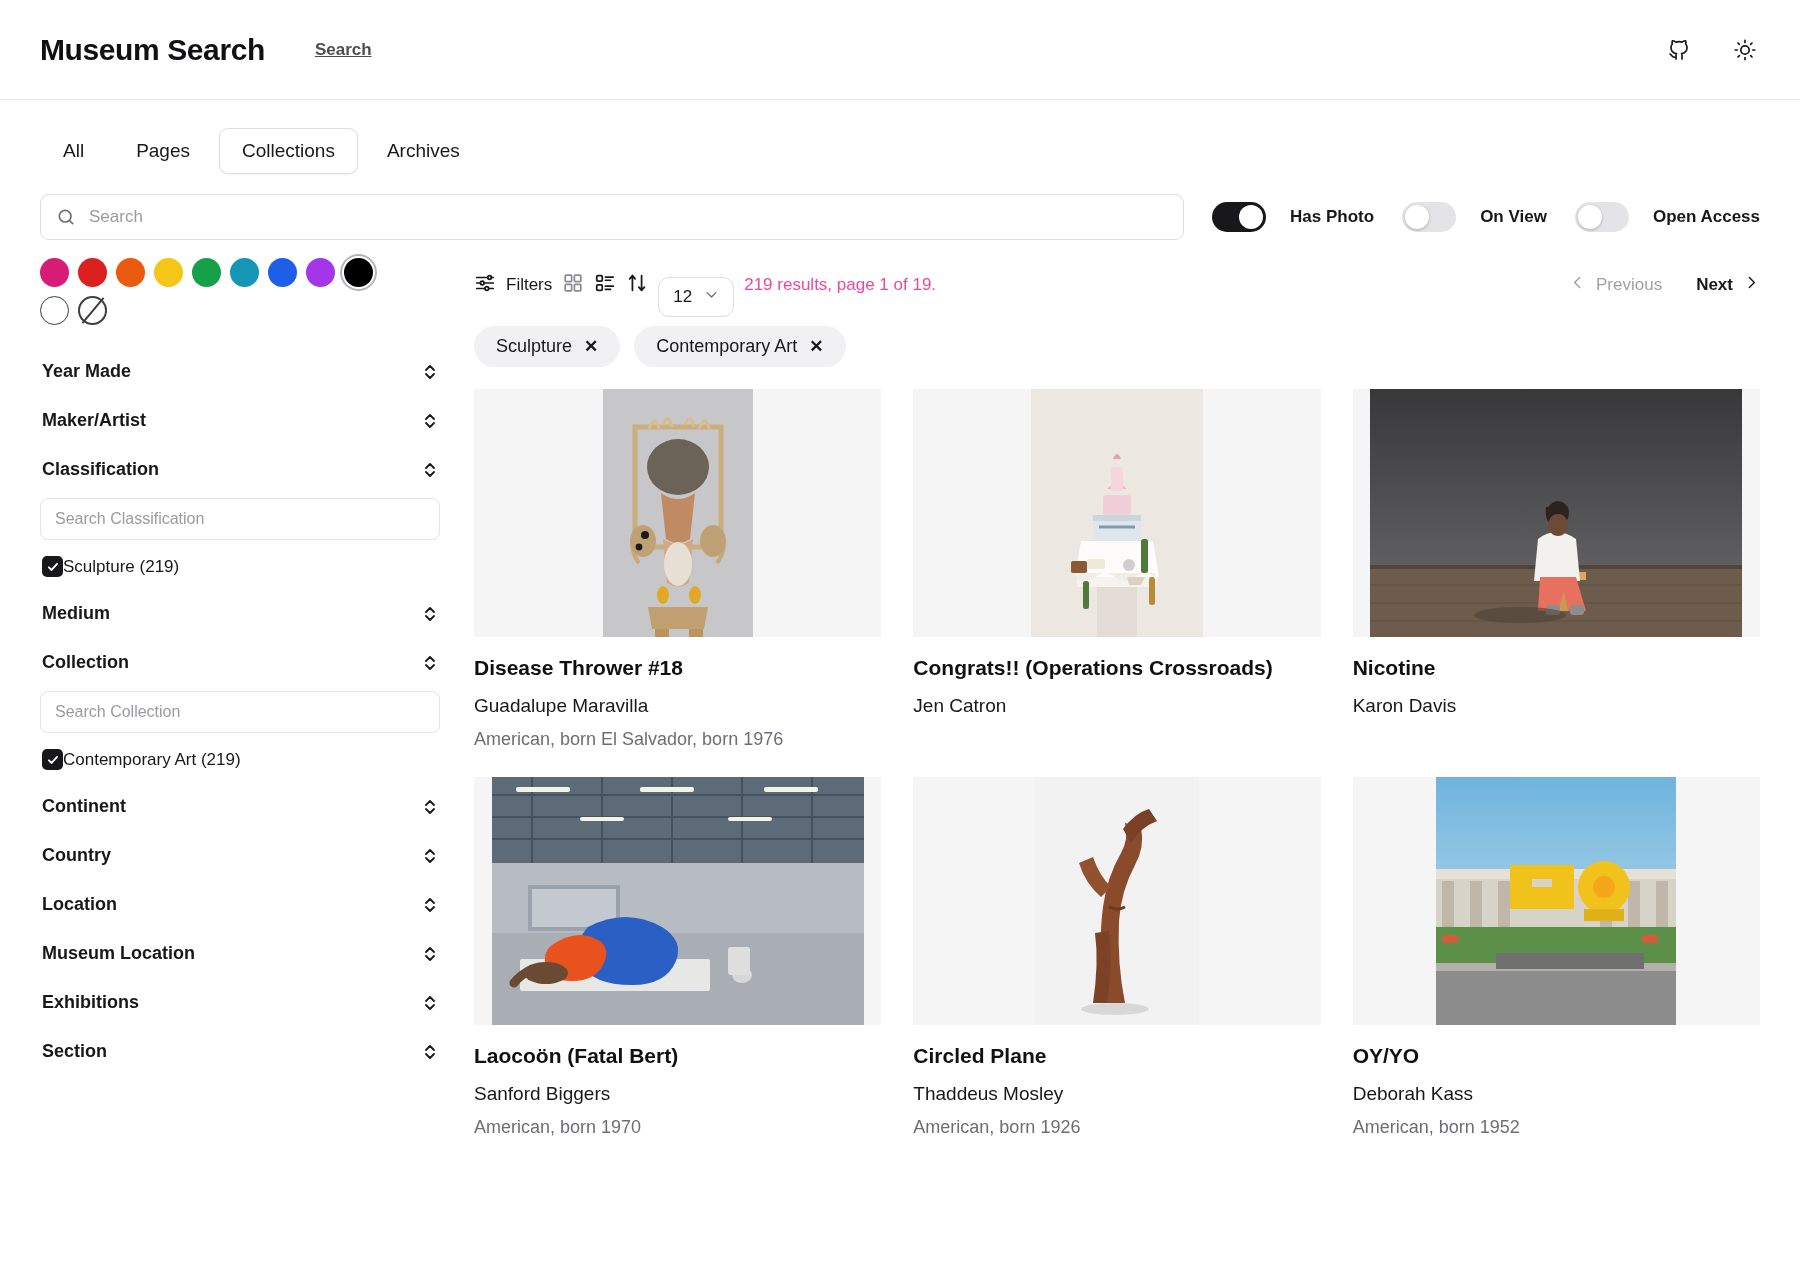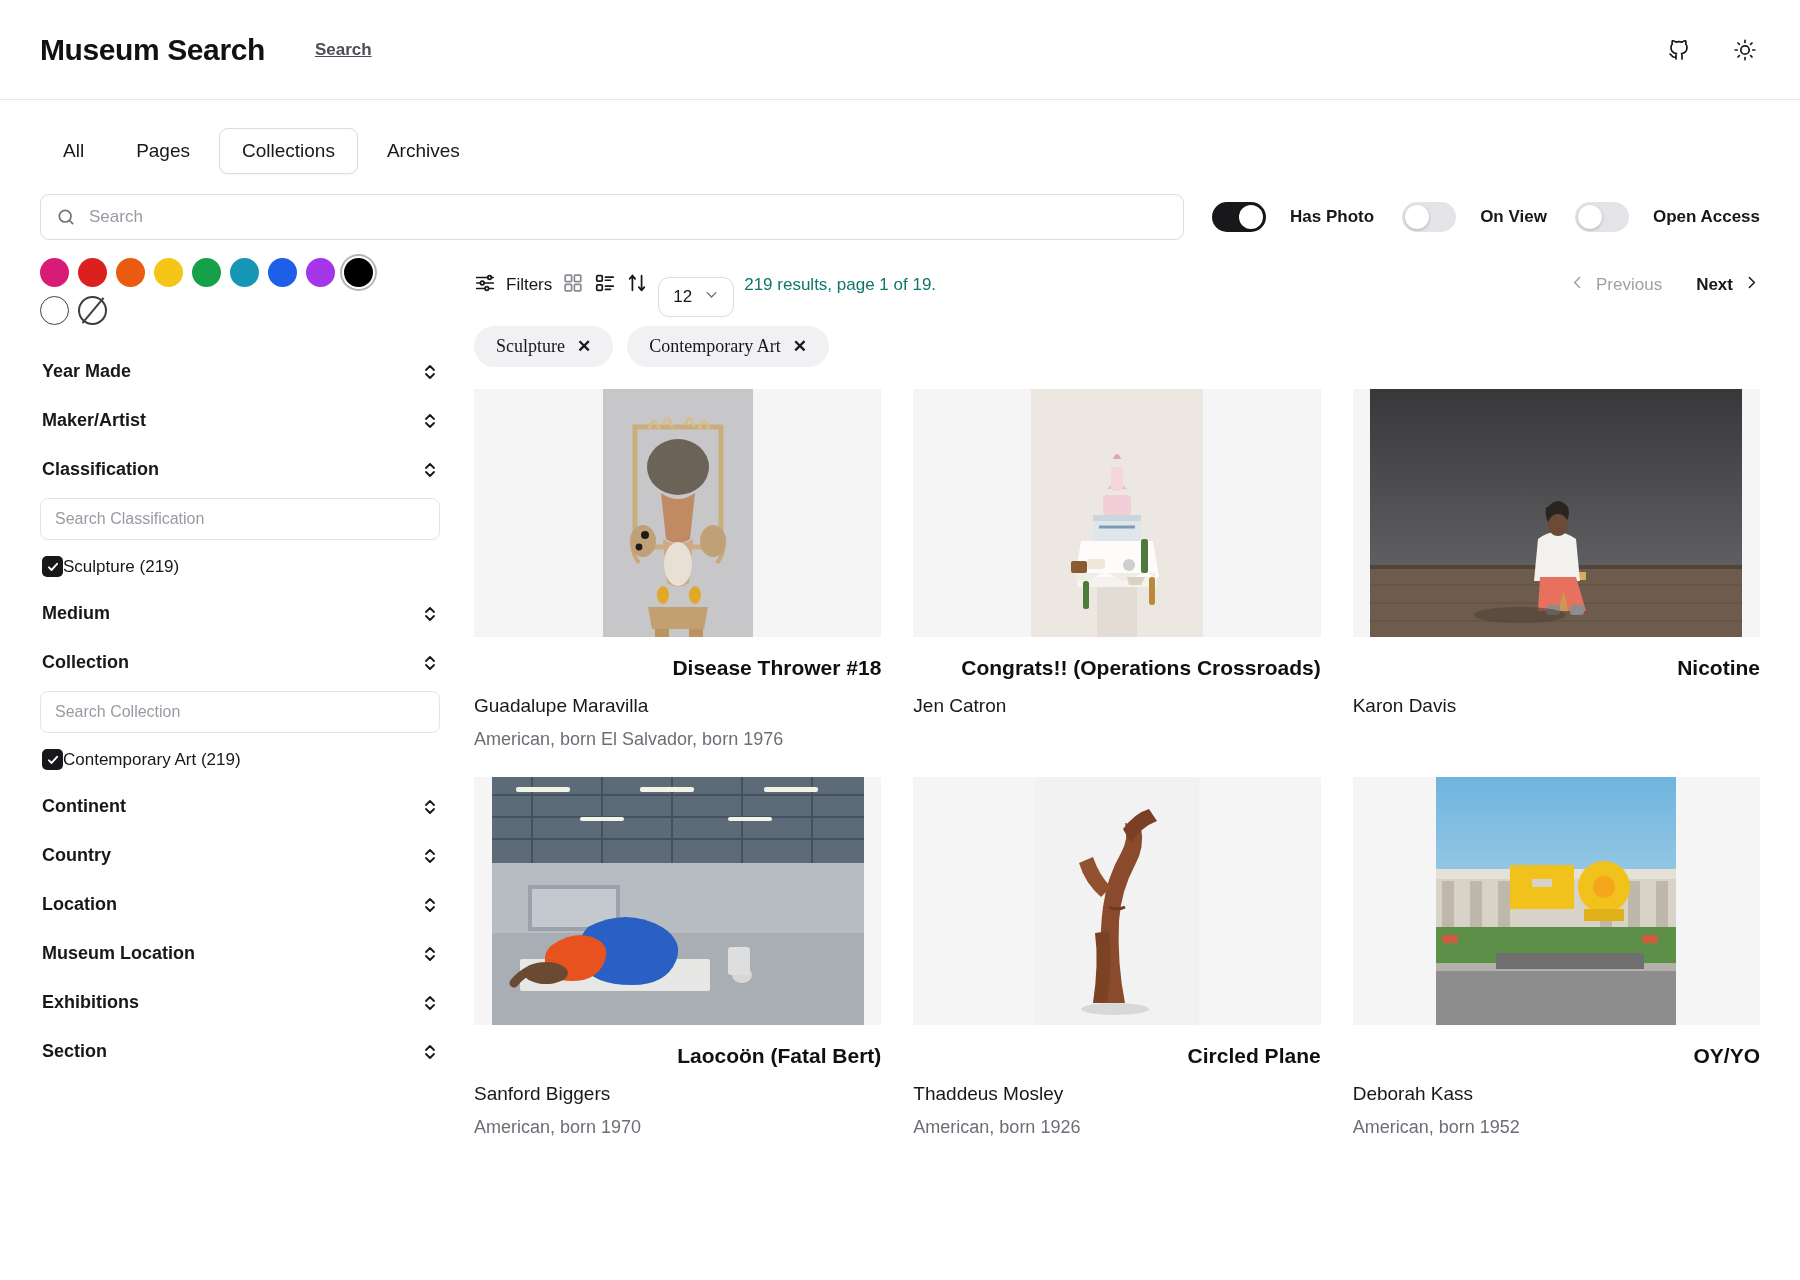--- a/index.html
+++ b/index.html
@@ -217,40 +217,39 @@
     display: flex;
     align-items: center;
     gap: 12px;
     border: 1px solid #dcdce1;
     border-radius: 11px;
     padding: 9px 14px;
     font-size: 17px;
     background: #fff;
     margin-top: 24px;
   }
-  .res-count { font-size: 17px; color: #0f766e; }
+  .res-count { font-size: 17px; color: #ec4899; }
   .pager { margin-left: auto; display: flex; align-items: center; gap: 34px; }
   .pager-btn {
     display: flex; align-items: center; gap: 10px;
     font-size: 17px;
   }
   .pager-btn.disabled { color: #a0a0a8; }
   .pager-btn.enabled { color: #18181b; font-weight: 600; }
 
   .chips { display: flex; gap: 14px; margin: 14px 0 22px 0; }
   .chip {
     display: flex;
     align-items: flex-start;
     gap: 12px;
     background: #f1f1f3;
     border-radius: 999px;
     padding: 10px 22px;
     font-size: 18px;
     color: #18181b;
-    font-family: Liberation Serif, serif;
   }
   .chip .x { font-size: 17px; font-weight: 700; }
 
   .grid {
     display: grid;
     grid-template-columns: repeat(3, 1fr);
     column-gap: 32px;
     row-gap: 26px;
   }
   .card { display: flex; flex-direction: column; }
@@ -263,21 +262,20 @@
     justify-content: center;
     overflow: hidden;
   }
   .thumb .art { display: block; }
   .card-title {
     font-size: 21px;
     font-weight: 700;
     line-height: 1.28;
     margin-top: 18px;
     color: #101013;
-    text-align: right;
   }
   .card-artist {
     font-size: 19px;
     line-height: 1.3;
     margin-top: 12px;
     color: #18181b;
   }
   .card-bio {
     font-size: 18px;
     line-height: 1.3;

